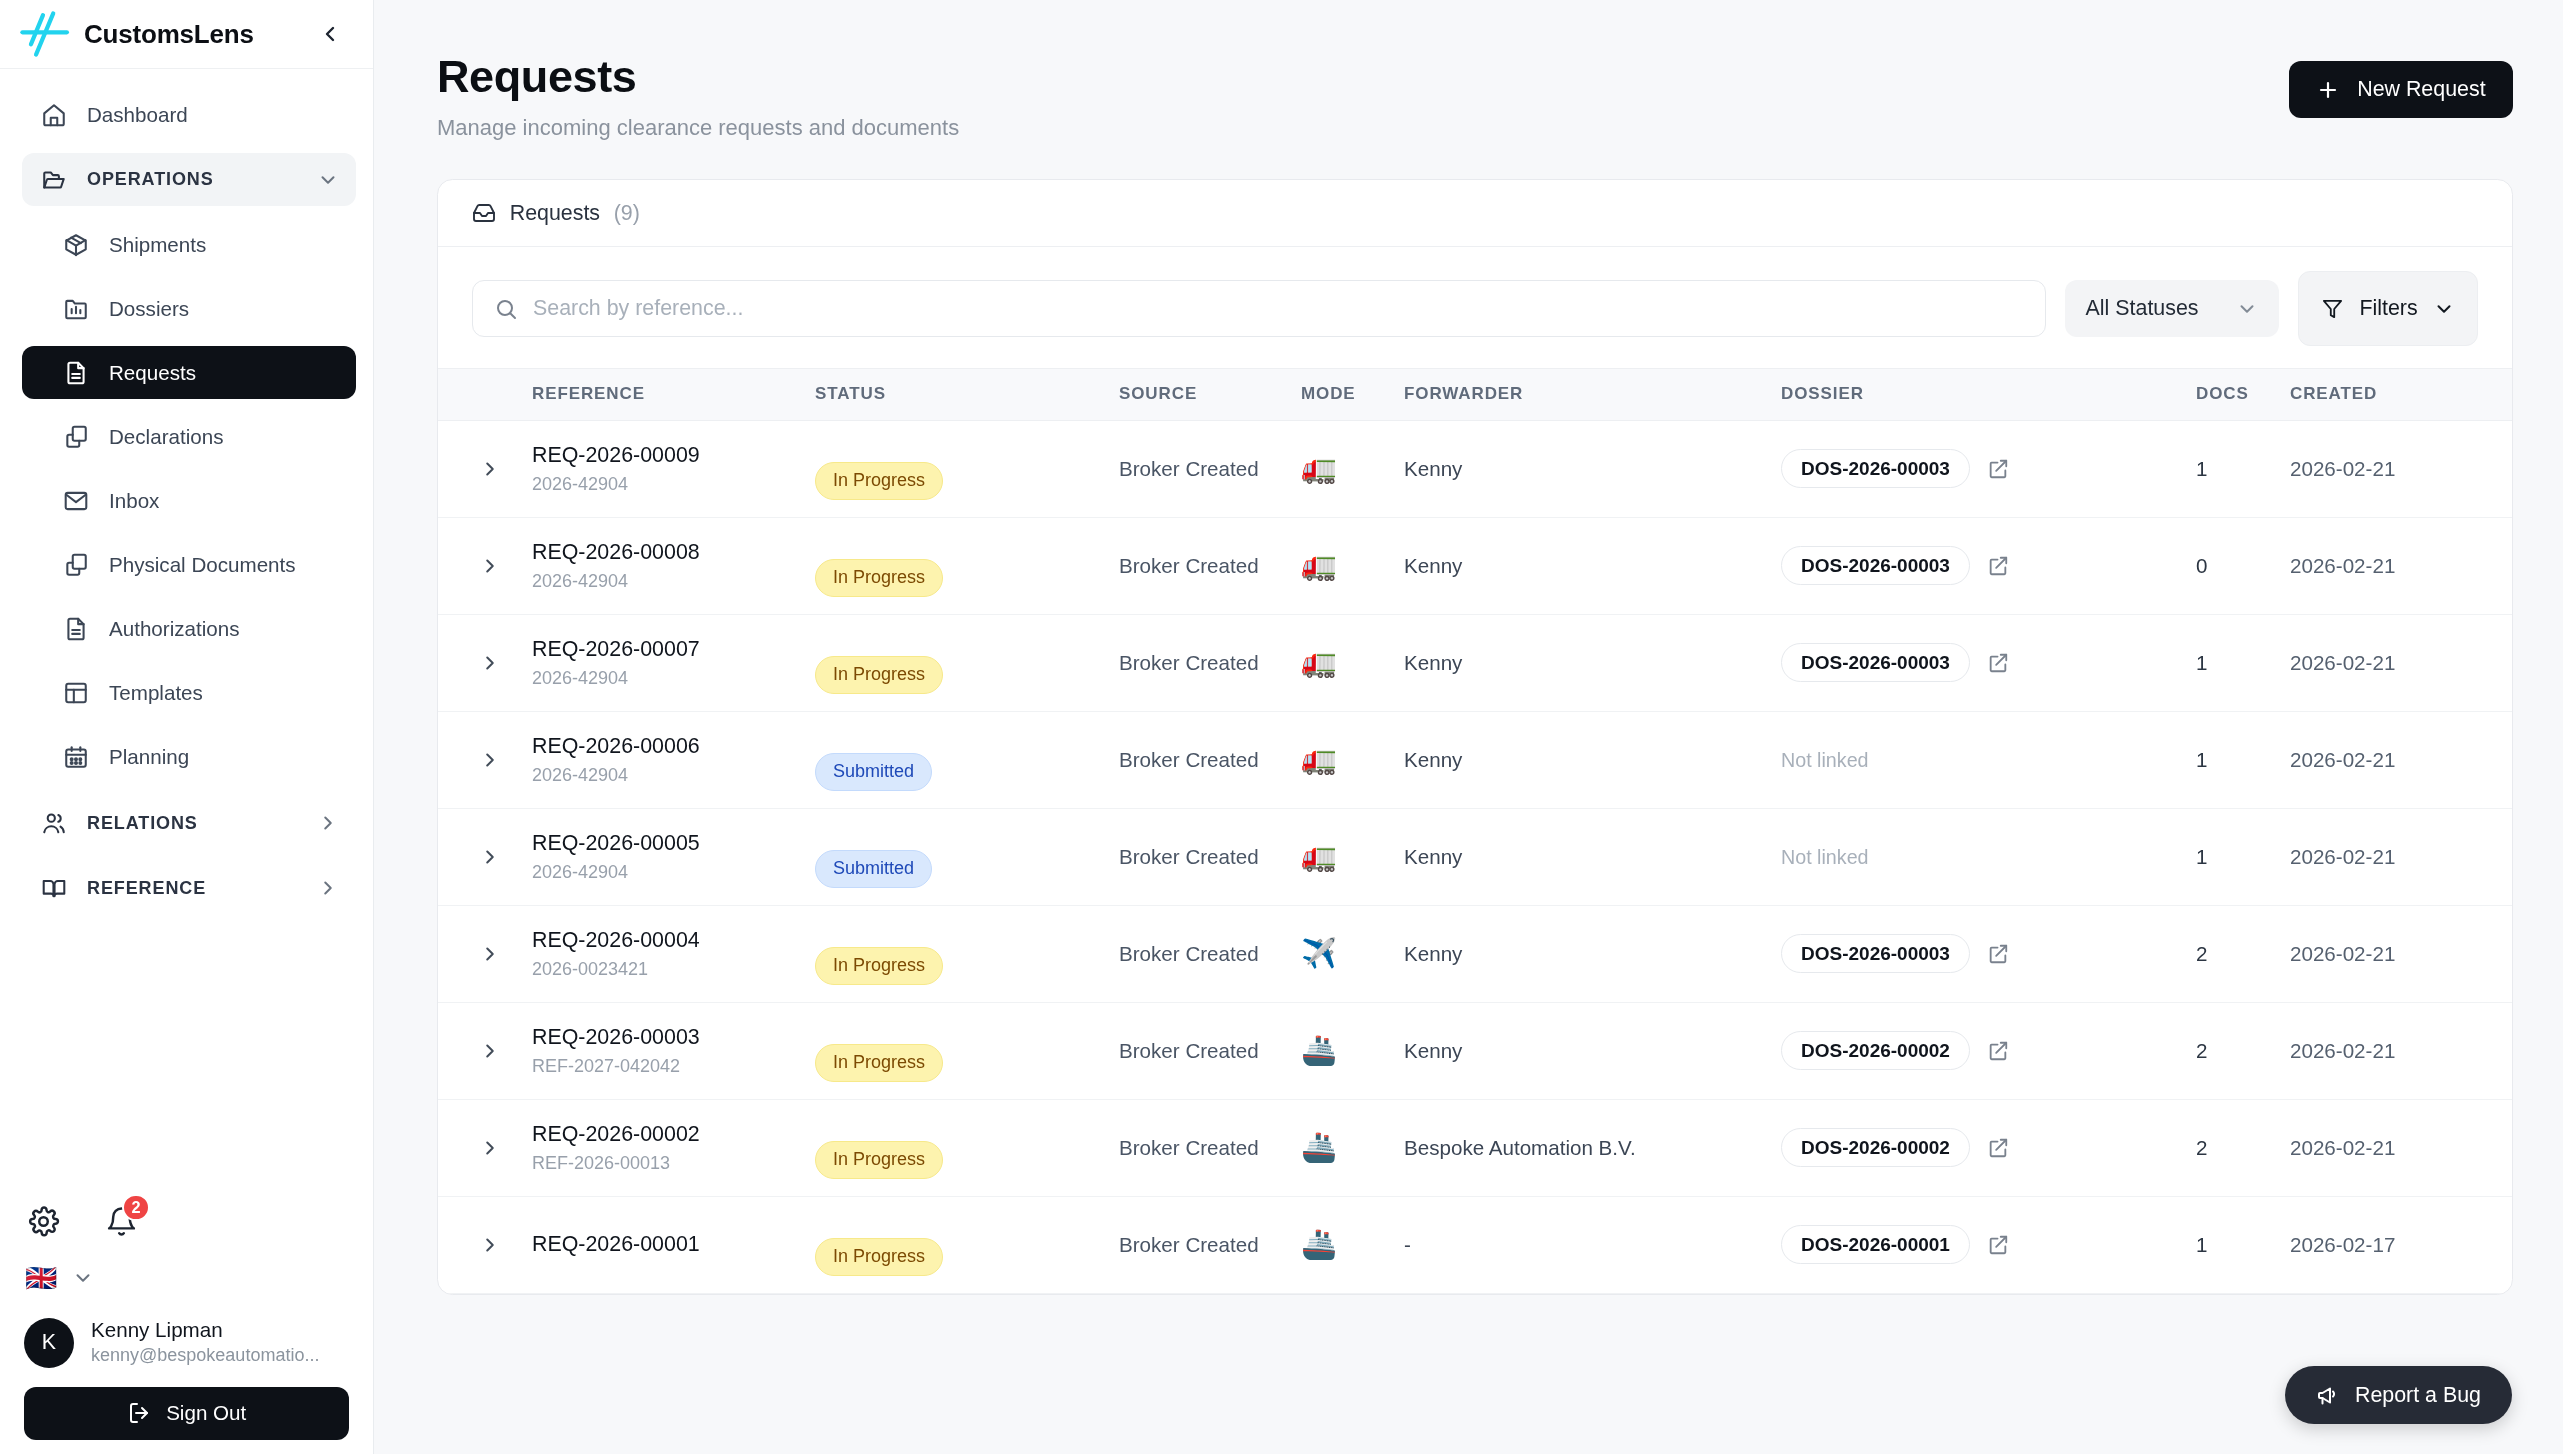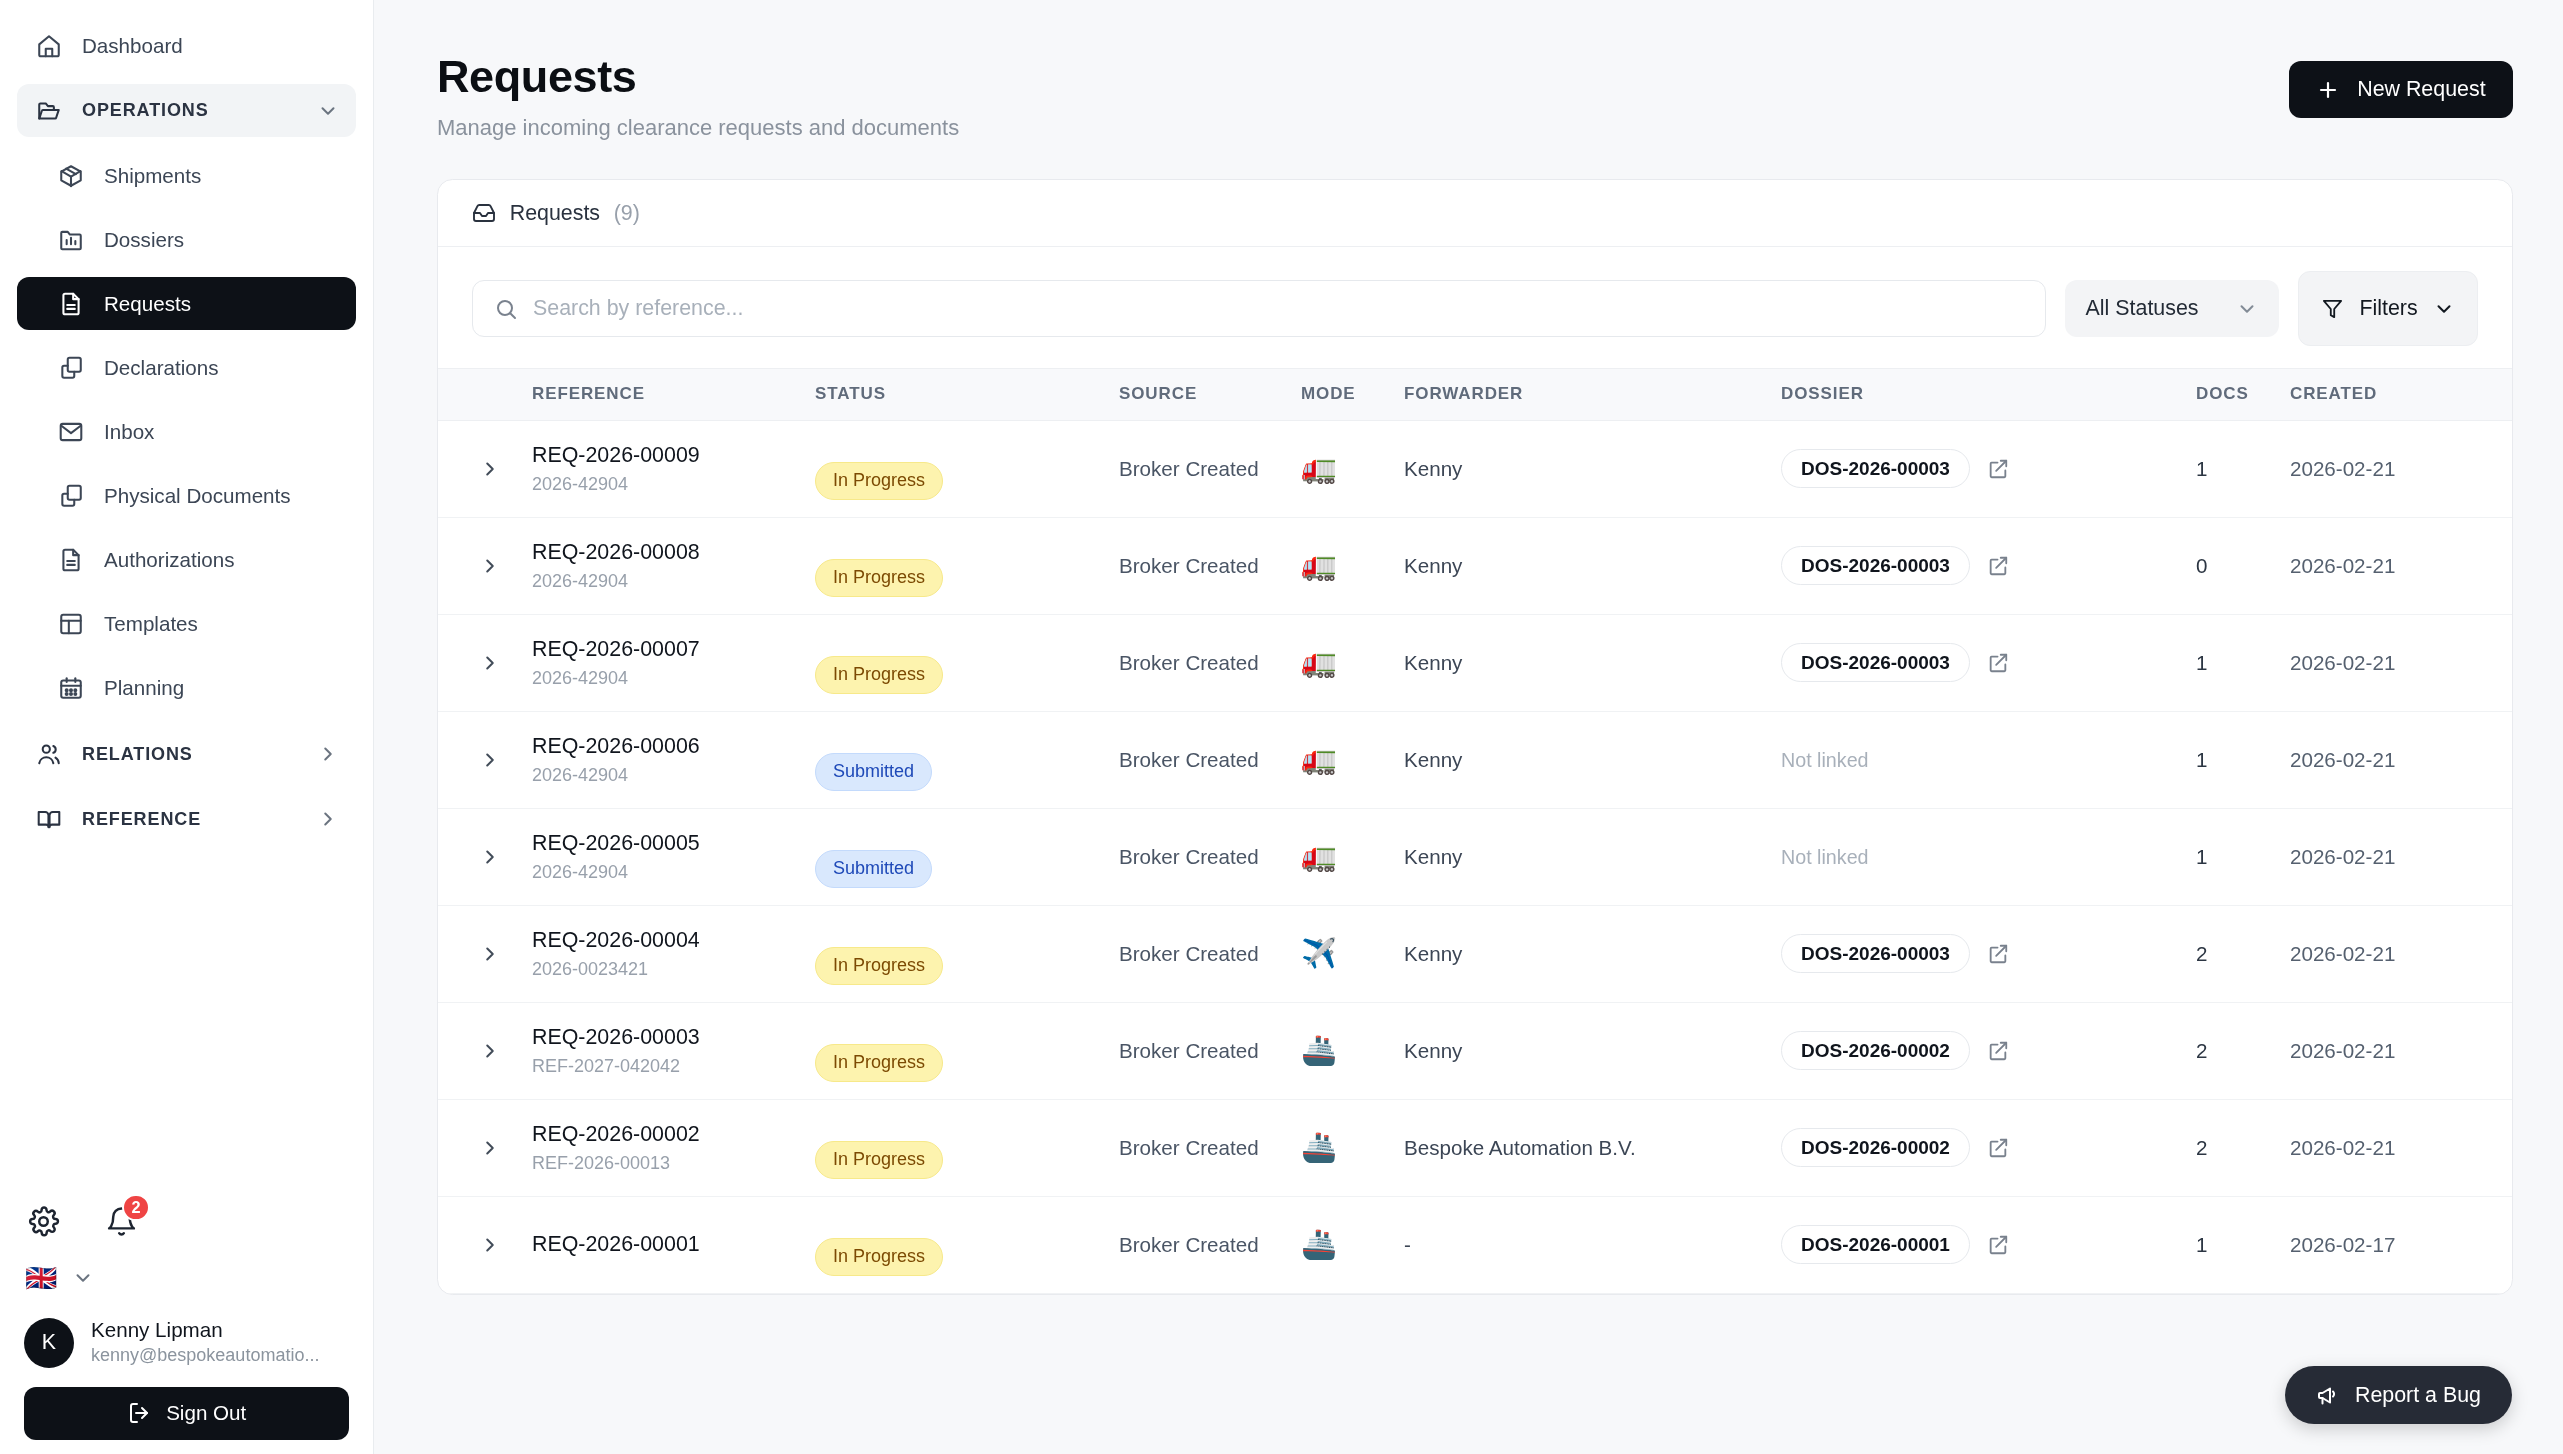--- a/index.html
+++ b/index.html
@@ -30,21 +30,21 @@
   .logo-mark { width: 53px; height: 48px; flex: 0 0 53px; }
   .brand-name {
     font-size: 26px; font-weight: 700; color: #0c0f14;
     letter-spacing: -0.2px; flex: 1;
   }
   .brand-collapse {
     width: 29px; height: 29px; display: flex; align-items: center; justify-content: center;
     color: #1d2430; cursor: pointer;
   }
 
-  .nav { padding: 19px 17px 0 17px; flex: 0 0 auto; }
+  .nav { padding: 19px 17px 0 0; flex: 0 0 auto; margin-left: 22px; }
   .nav-item {
     display: flex; align-items: center; gap: 19px;
     height: 53px; padding: 0 17px;
     border-radius: 12px; cursor: pointer;
     color: #3c4655; font-size: 20.6px;
     margin-bottom: 12px;
   }
   .nav-item .ico { width: 29px; height: 29px; flex: 0 0 29px; display:flex; align-items:center; justify-content:center; }
   .nav-item.group {
     background: #f2f4f6; color: #2b3342;
@@ -215,20 +215,35 @@
     box-shadow: 0 5.1px 17px rgba(0,0,0,0.18);
   }
 </style>
 </head>
 <body>
 
 <div class="app">
 
   <aside class="sidebar">
 
+    <div class="brand">
+      <span class="logo-mark">
+        <svg viewBox="0 0 62 56" width="53" height="48" fill="none">
+          <line x1="4" y1="26" x2="56" y2="26" stroke="#22d3ee" stroke-width="5" stroke-linecap="round"></line>
+          <line x1="40" y1="4" x2="20" y2="52" stroke="#22d3ee" stroke-width="5" stroke-linecap="round"></line>
+          <line x1="28" y1="6" x2="14" y2="40" stroke="#22d3ee" stroke-width="5" stroke-linecap="round"></line>
+        </svg>
+      </span>
+      <span class="brand-name">CustomsLens</span>
+      <span class="brand-collapse">
+        <svg viewBox="0 0 24 24" width="24" height="24" fill="none" stroke="currentColor" stroke-width="2.4" stroke-linecap="round" stroke-linejoin="round">
+            <polyline points="15 18 9 12 15 6"></polyline>
+          </svg>
+      </span>
+    </div>
 
     <nav class="nav">
 
       <div class="nav-item">
         <span class="ico">
           <svg viewBox="0 0 24 24" width="26" height="26" fill="none" stroke="currentColor" stroke-width="1.9" stroke-linecap="round" stroke-linejoin="round">
               <path d="M3 10.5 12 3l9 7.5V20a1.5 1.5 0 0 1-1.5 1.5h-15A1.5 1.5 0 0 1 3 20z"></path>
               <path d="M9 21.5v-7h6v7"></path>
             </svg>
         </span>

